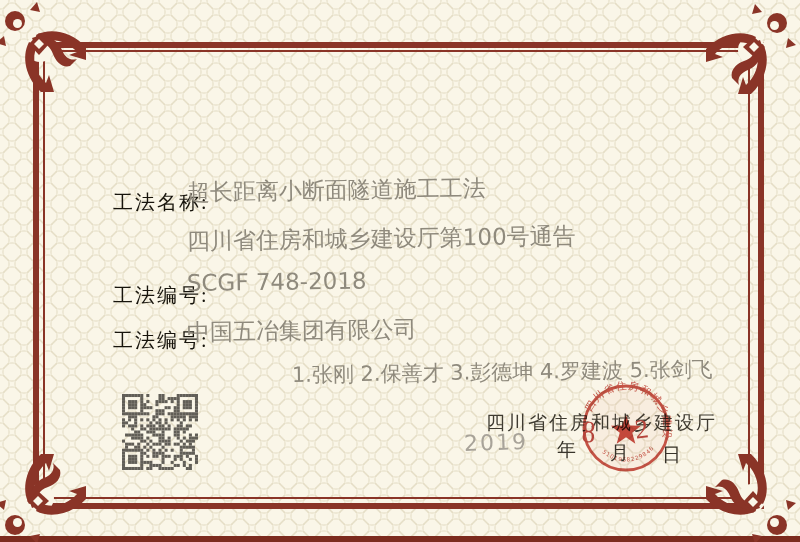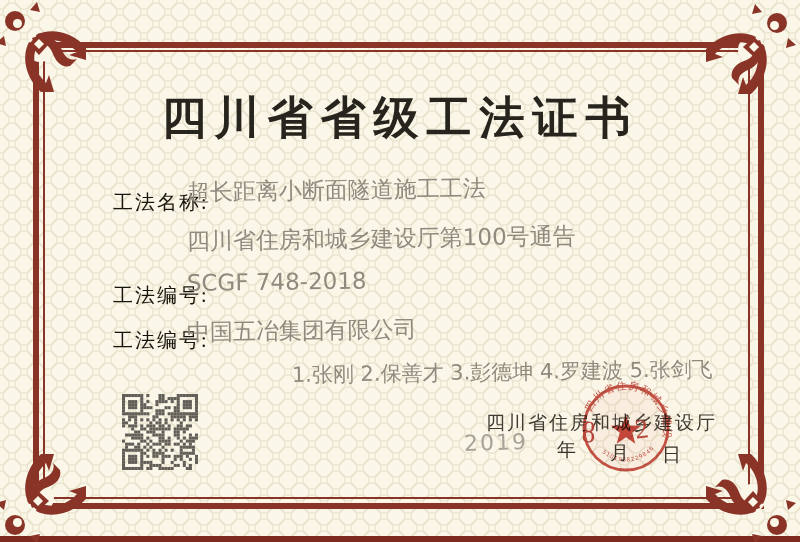--- a/index.html
+++ b/index.html
@@ -96,21 +96,20 @@
         <use href="#flo"></use>
       </svg></div>
   <div class="corner c-br"><svg viewBox="0 0 96 96" width="96" height="96">
         <use href="#flo"></use>
       </svg></div>
   <div class="corner c-bl"><svg viewBox="0 0 96 96" width="96" height="96">
         <use href="#flo"></use>
       </svg></div>
   <div class="bottom-strip"></div>
 
-  <h1 class="title">四川省省级工法证书</h1>
 
   <span class="lbl lbl-1">工法名称:</span>
   <span class="val val-1">超长距离小断面隧道施工工法</span>
 
   <span class="val val-2">四川省住房和城乡建设厅第100号通告</span>
 
   <span class="lbl lbl-3">工法编号:</span>
   <span class="val val-3">SCGF 748-2018</span>
 
   <span class="lbl lbl-4">工法编号:</span>

